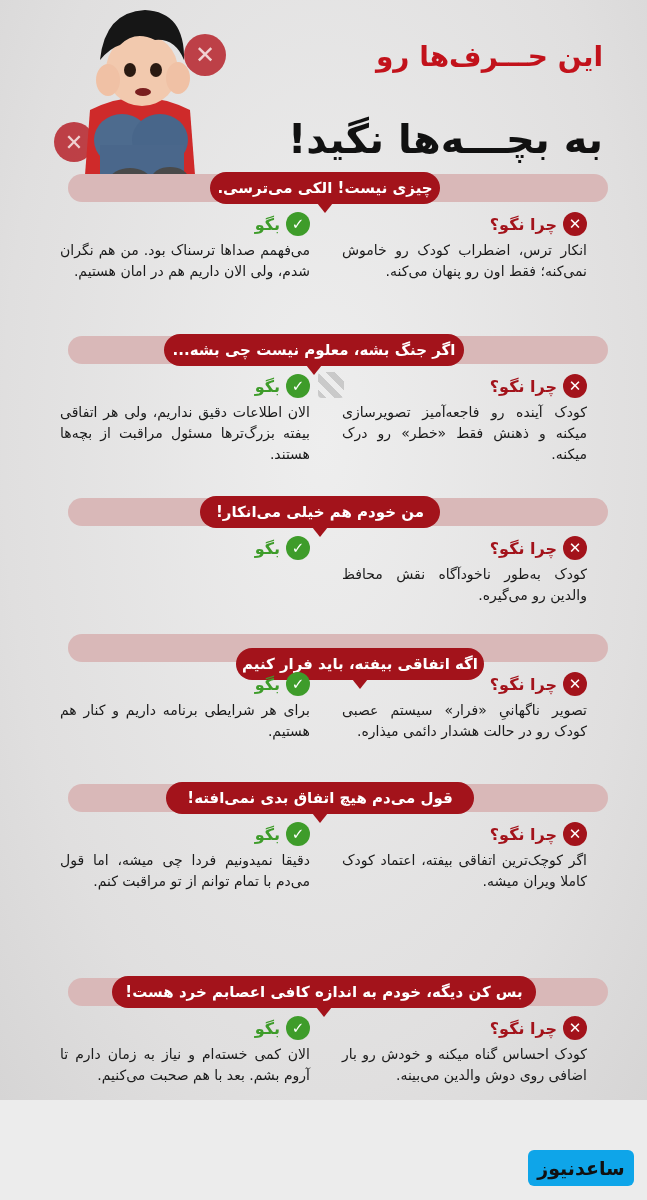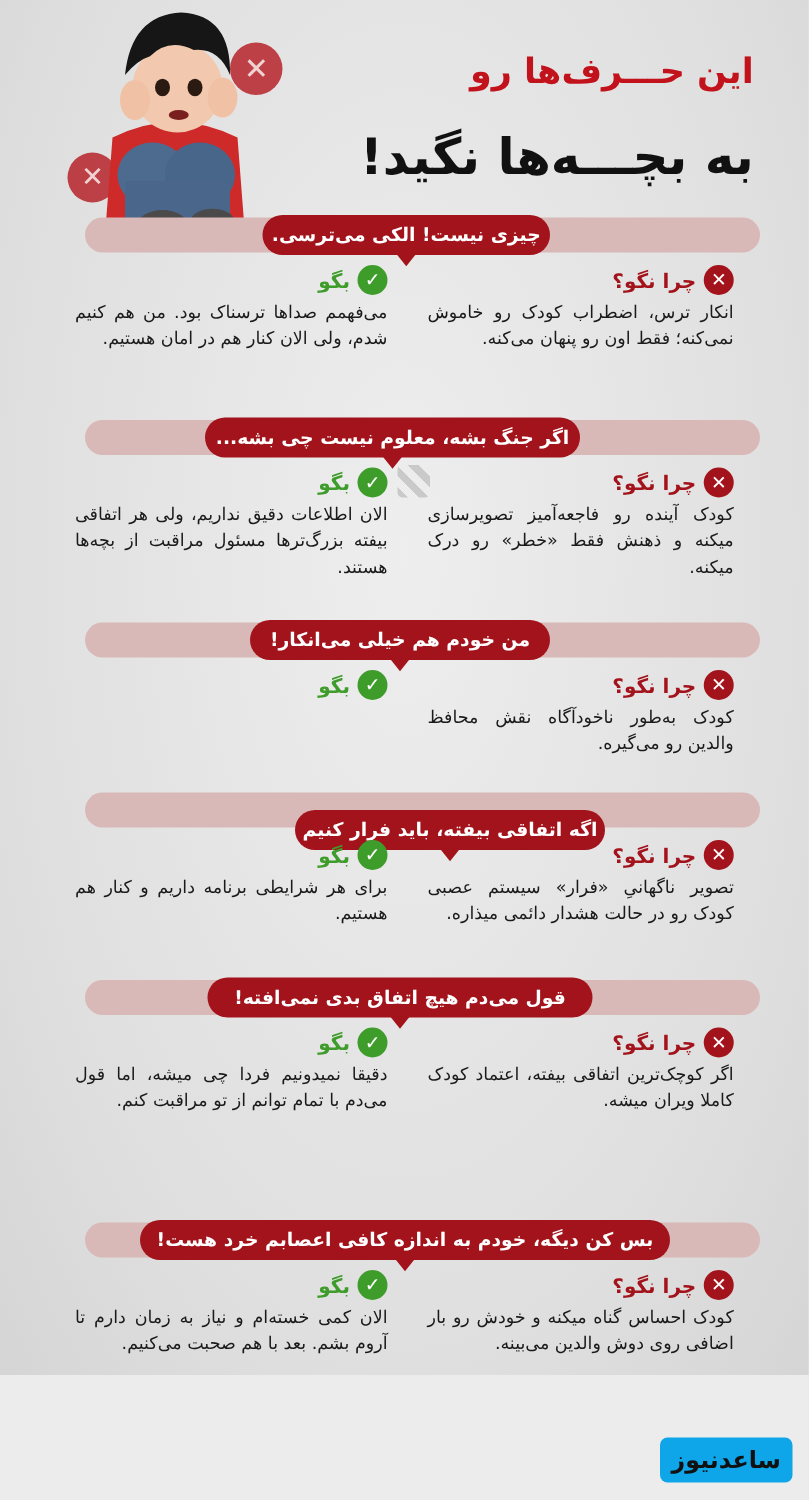--- a/index.html
+++ b/index.html
@@ -2,21 +2,21 @@
 <html><head>
 <meta charset="utf-8">
 <style>
   html,body{margin:0;padding:0;}
   body{width:647px;height:1200px;overflow:hidden;background:#e9e8e8;font-family:"DejaVu Sans",sans-serif;position:relative;}
   .poster{position:absolute;left:0;top:0;width:647px;height:1100px;
     background:radial-gradient(ellipse at 50% 40%,#eeeeee 0%,#e0dfdf 70%,#d6d5d5 100%);}
   .bottom{position:absolute;left:0;top:1100px;width:647px;height:100px;background:#ececec;}
   .hero{position:absolute;left:0;top:0;width:647px;height:200px;}
   .title1{position:absolute;right:44px;top:40px;font-size:28px;font-weight:bold;color:#c2121b;direction:rtl;letter-spacing:-1px;}
-  .title2{position:absolute;right:44px;top:103px;font-size:40px;font-weight:bold;color:#111;direction:rtl;letter-spacing:-1px;}
+  .title2{position:absolute;right:44px;top:116px;font-size:40px;font-weight:bold;color:#111;direction:rtl;letter-spacing:-1px;}
   .xcirc{position:absolute;border-radius:50%;background:#b7242c;opacity:.85;color:#f3d0d0;display:flex;align-items:center;justify-content:center;font-weight:bold;}
   .child{position:absolute;left:60px;top:0;width:160px;height:200px;}
   .section{position:absolute;left:0;width:647px;}
   .band{position:absolute;left:68px;width:540px;height:28px;border-radius:14px;background:#d9b8b8;}
   .pill{position:absolute;height:32px;border-radius:16px;background:#a3131b;color:#fff;font-weight:bold;font-size:15px;display:flex;align-items:center;justify-content:center;direction:rtl;white-space:nowrap;padding:0 16px;box-sizing:border-box;text-align:center;}
   .pill::after{content:"";position:absolute;left:50%;bottom:-9px;margin-left:-8px;border-left:8px solid transparent;border-right:8px solid transparent;border-top:10px solid #a3131b;}
   .col{position:absolute;direction:rtl;text-align:justify;}
   .head{display:flex;align-items:center;gap:6px;direction:rtl;margin-bottom:4px;}
   .ico{width:24px;height:24px;border-radius:50%;display:flex;align-items:center;justify-content:center;color:#fff;font-size:15px;font-weight:bold;flex:0 0 24px;}
   .ico.no{background:#a3131b;}
@@ -79,21 +79,21 @@
         <span class="ico no">✕</span>
         <span class="hl no">چرا نگو؟</span>
       </div>
       <div class="body">انکار ترس، اضطراب کودک رو خاموش نمی‌کنه؛ فقط اون رو پنهان می‌کنه.</div>
     </div>
     <div class="col" style="left:60px;top:42px;width:250px;">
       <div class="head">
         <span class="ico yes">✓</span>
         <span class="hl yes">بگو</span>
       </div>
-      <div class="body">می‌فهمم صداها ترسناک بود. من هم کنیم شدم، ولی الان کنار هم در امان هستیم.</div>
+      <div class="body">می‌فهمم صداها ترسناک بود. من هم نگران شدم، ولی الان داریم هم در امان هستیم.</div>
     </div>
   </div>
 
   <div class="section" style="top:332px;height:150px;">
     <div class="band" style="top:4px;"></div>
     <div class="pill" style="left:164px;top:2px;width:300px;">اگر جنگ بشه، معلوم نیست چی بشه...</div>
     <div class="col" style="left:342px;top:42px;width:245px;">
       <div class="head">
         <span class="ico no">✕</span>
         <span class="hl no">چرا نگو؟</span>

